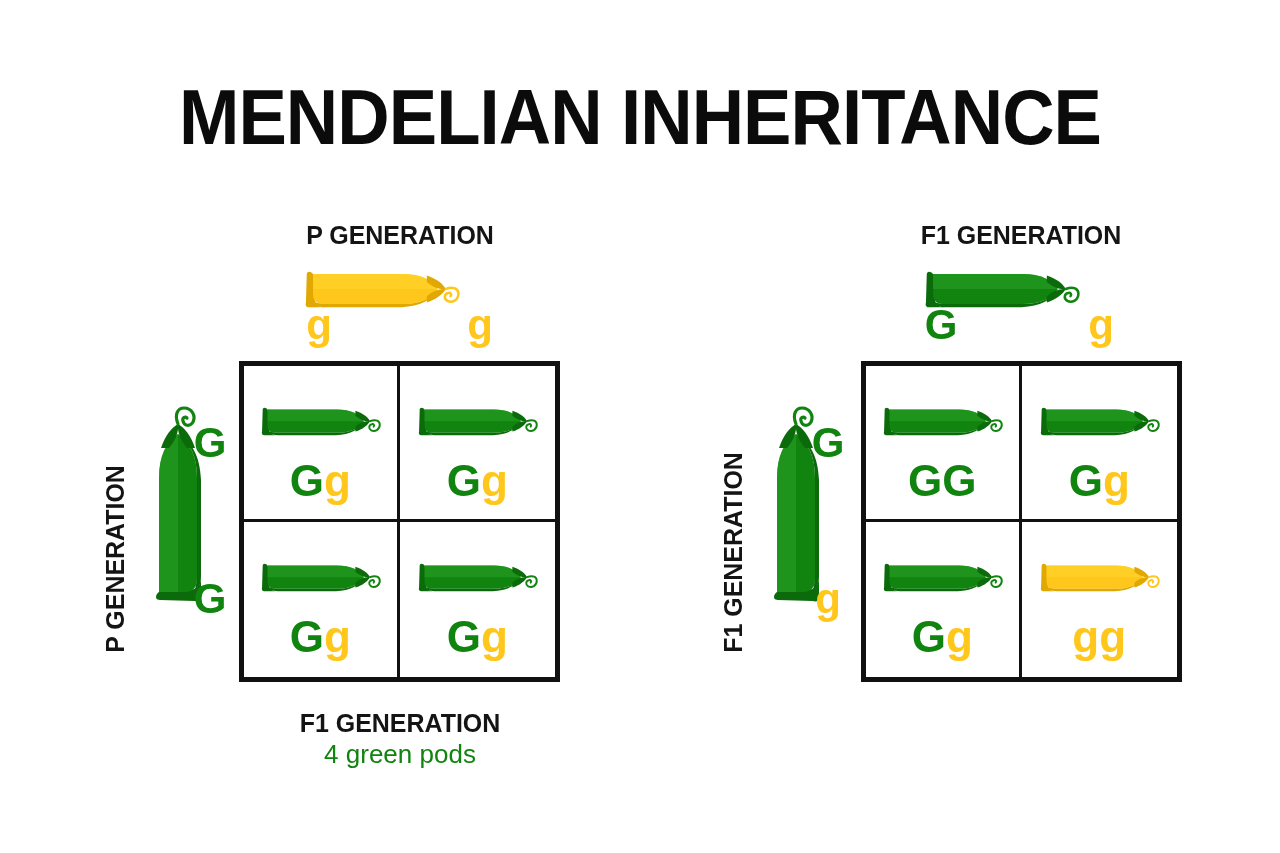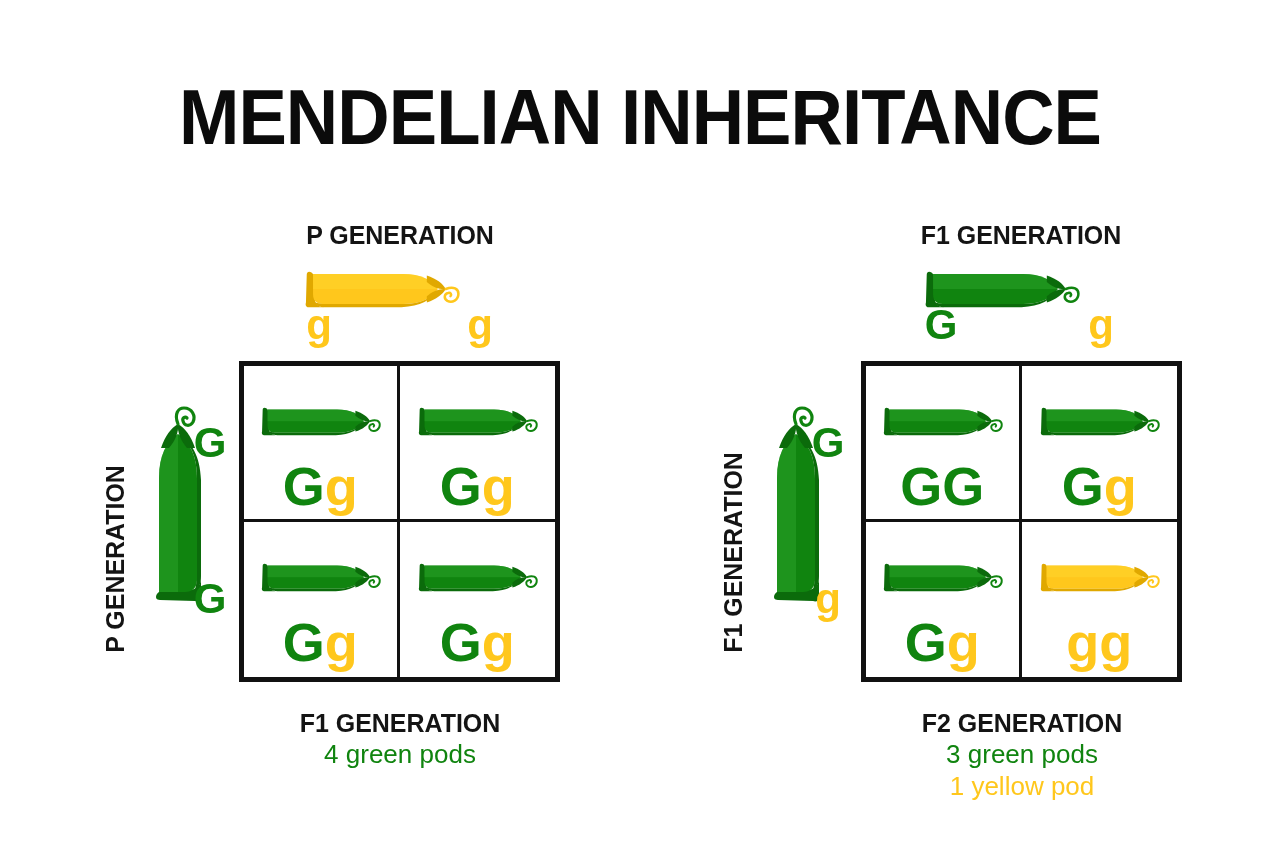--- a/index.html
+++ b/index.html
@@ -105,21 +105,21 @@
     border-bottom:3px solid #111111;
     box-sizing:border-box;
     display:flex;flex-direction:column;
     align-items:center;justify-content:flex-start;
     padding-top:32px;
   }
   .cell:nth-child(2),.cell:nth-child(4){border-right:none;}
   .cell:nth-child(3),.cell:nth-child(4){border-bottom:none;}
   .cell-geno{
     margin-top:10px;
-    font-size:54px;font-weight:bold;line-height:1;
+    font-size:44px;font-weight:bold;line-height:1;
     white-space:nowrap;
   }
 
   
   .foot{
     position:absolute;top:692px;
     width:360px;text-align:center;
   }
   .panel-left .foot{left:220px;}
   .panel-right .foot{left:202px;}
@@ -325,20 +325,15 @@
               <path d="M14 19 L128 19 C150 19 164 26 172 38 L14 38 Z" fill="#ffd52e" opacity="0.55"></path>
               <path d="M26 57 L128 57 C150 57 164 50 172 38 C164 52 150 60 126 61 L30 61 C22 61 18 59 16 55 Z" fill="#e0a800"></path>
               <path d="M158 21 C170 25 178 31 182 38 C174 39 165 35 158 29 Z" fill="#e0a800"></path>
               <path d="M158 55 C170 51 178 45 182 38 C174 37 165 41 158 47 Z" fill="#e0a800"></path>
               <path d="M182 38 C192 34 198 38 198 44 C198 52 190 56 184 53 C179 50 180 44 185 43 C188 42 190 45 188 47" fill="none" stroke="#ffc71c" stroke-width="3.2" stroke-linecap="round"></path>
             </svg>
           </div>
           <div class="cell-geno"><span class="yellow">g</span><span class="yellow">g</span></div>
         </div>
       </div>
-      <div class="foot">
-        <div class="foot-title">F2 GENERATION</div>
-        <div class="foot-line green">3 green pods</div>
-        <div class="foot-line yellow">1 yellow pod</div>
-      </div>
     </div>
 
 </div>
 
 </body></html>

